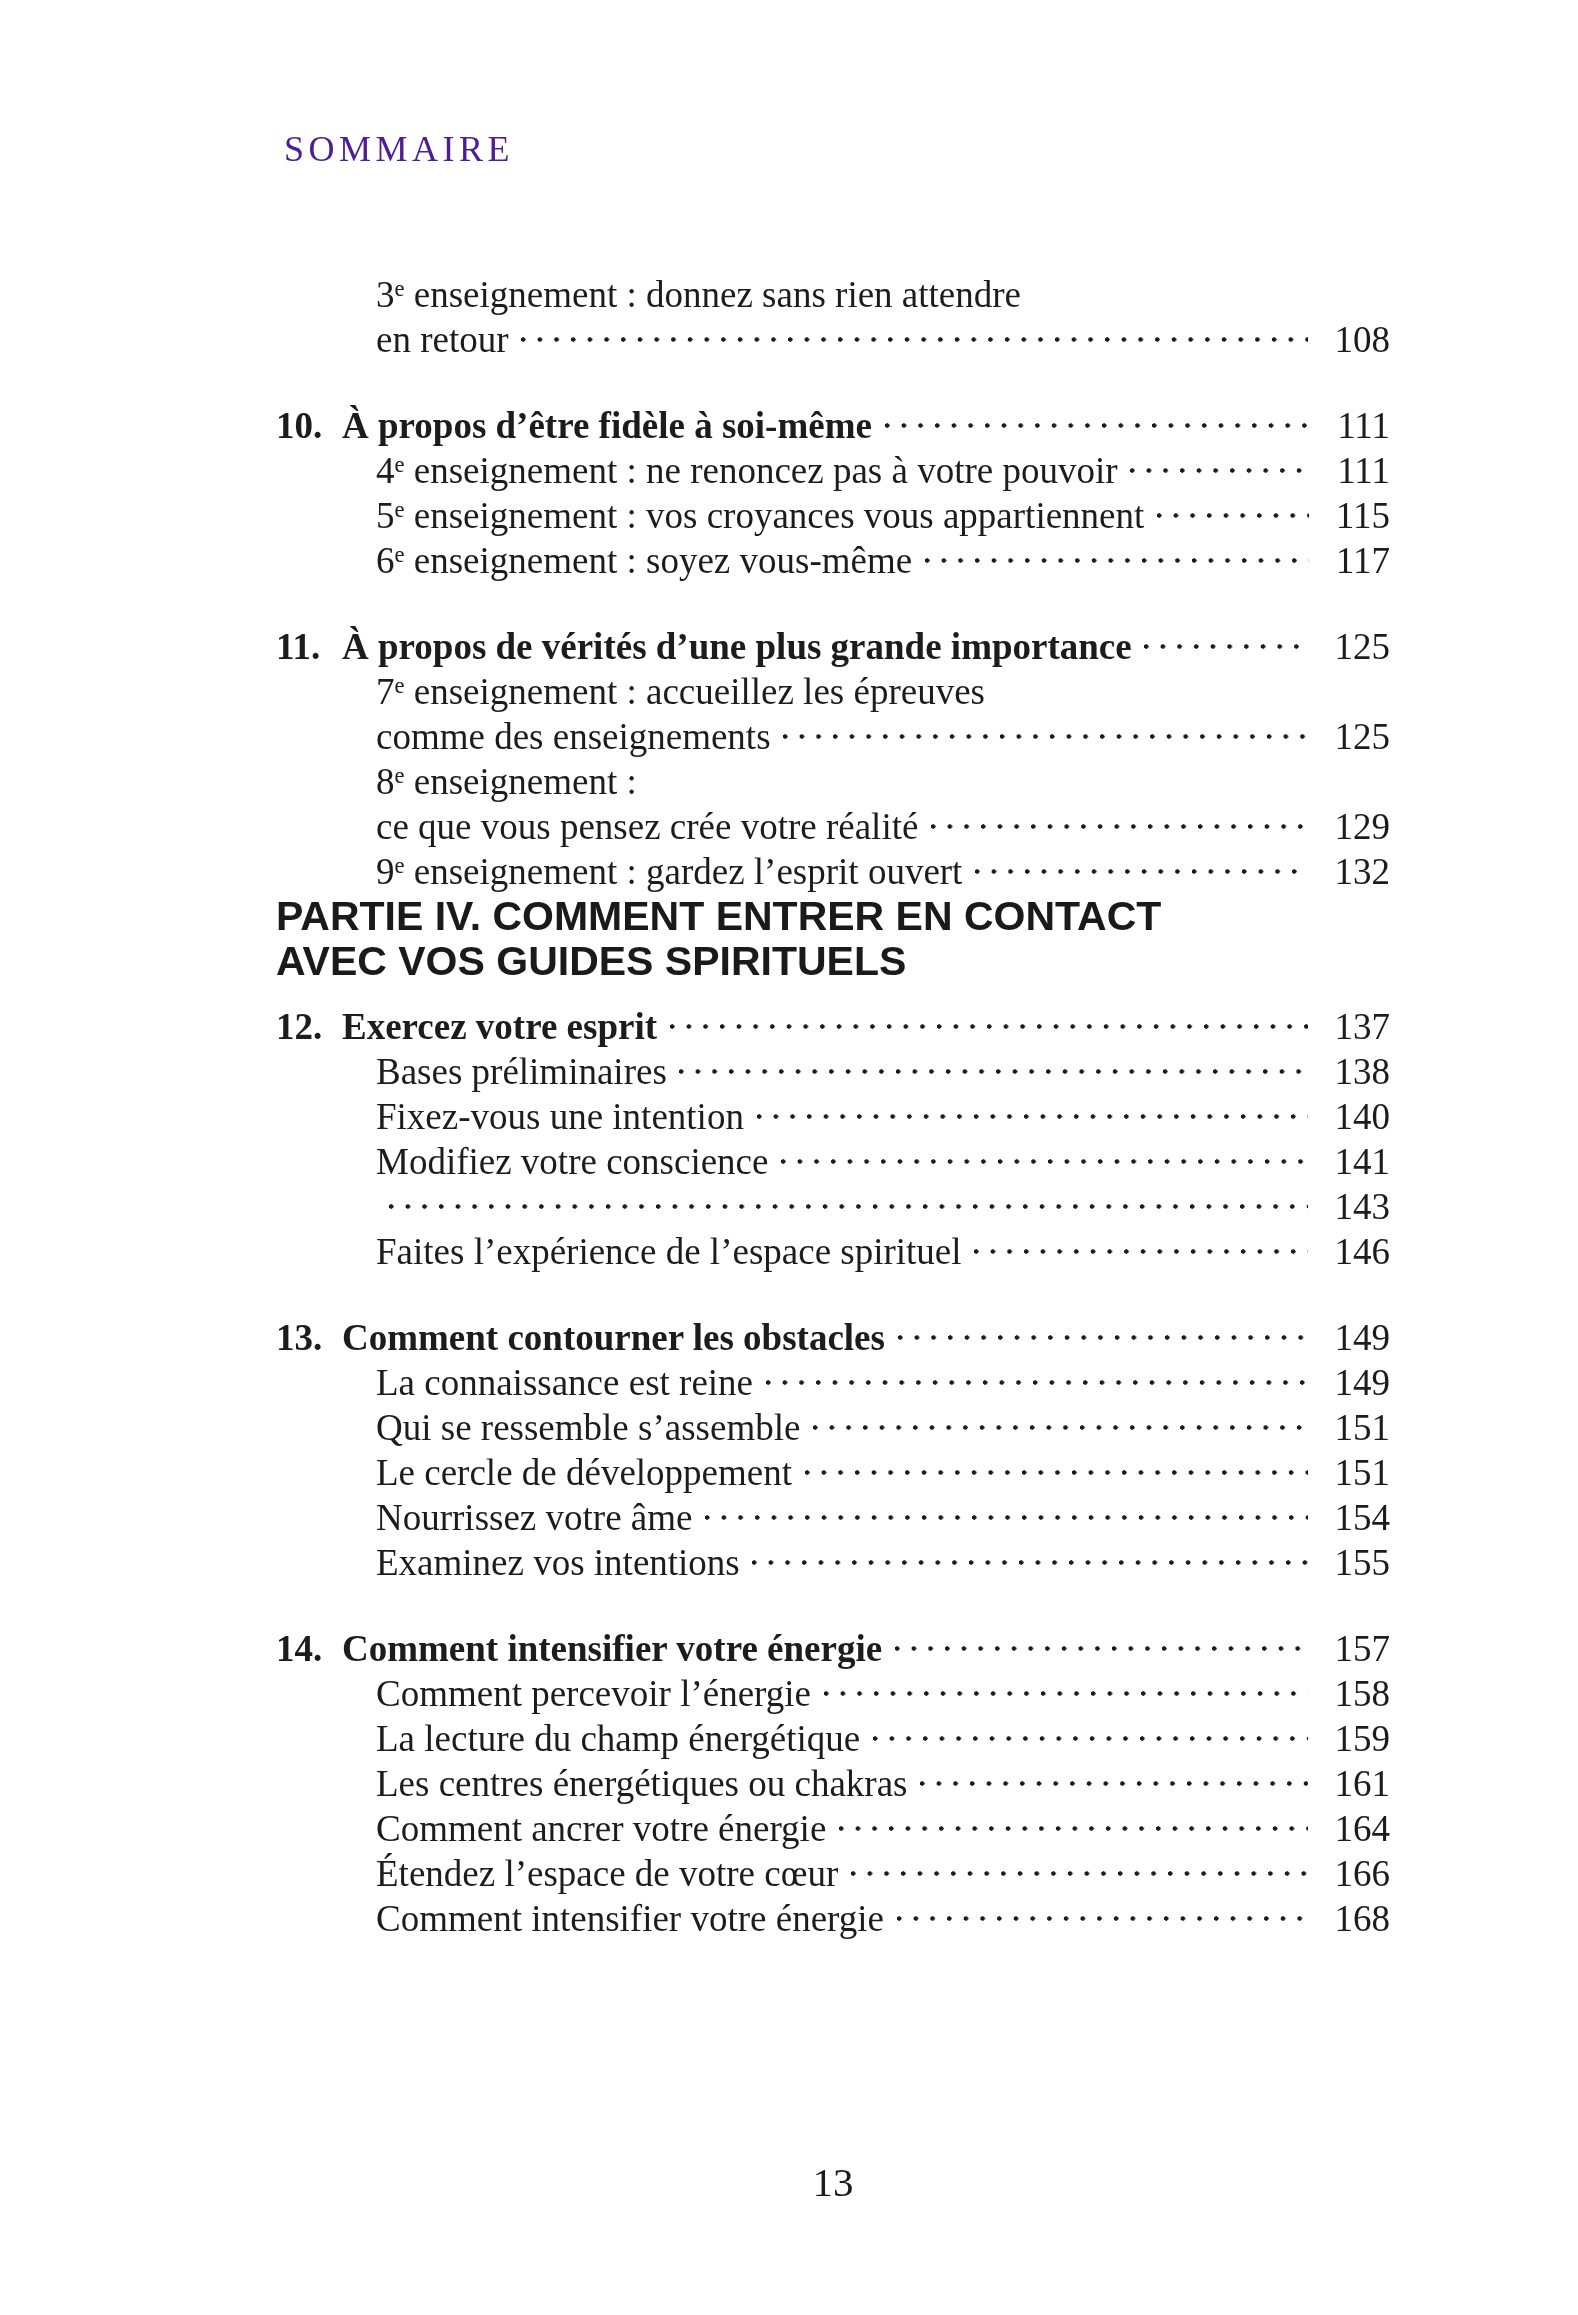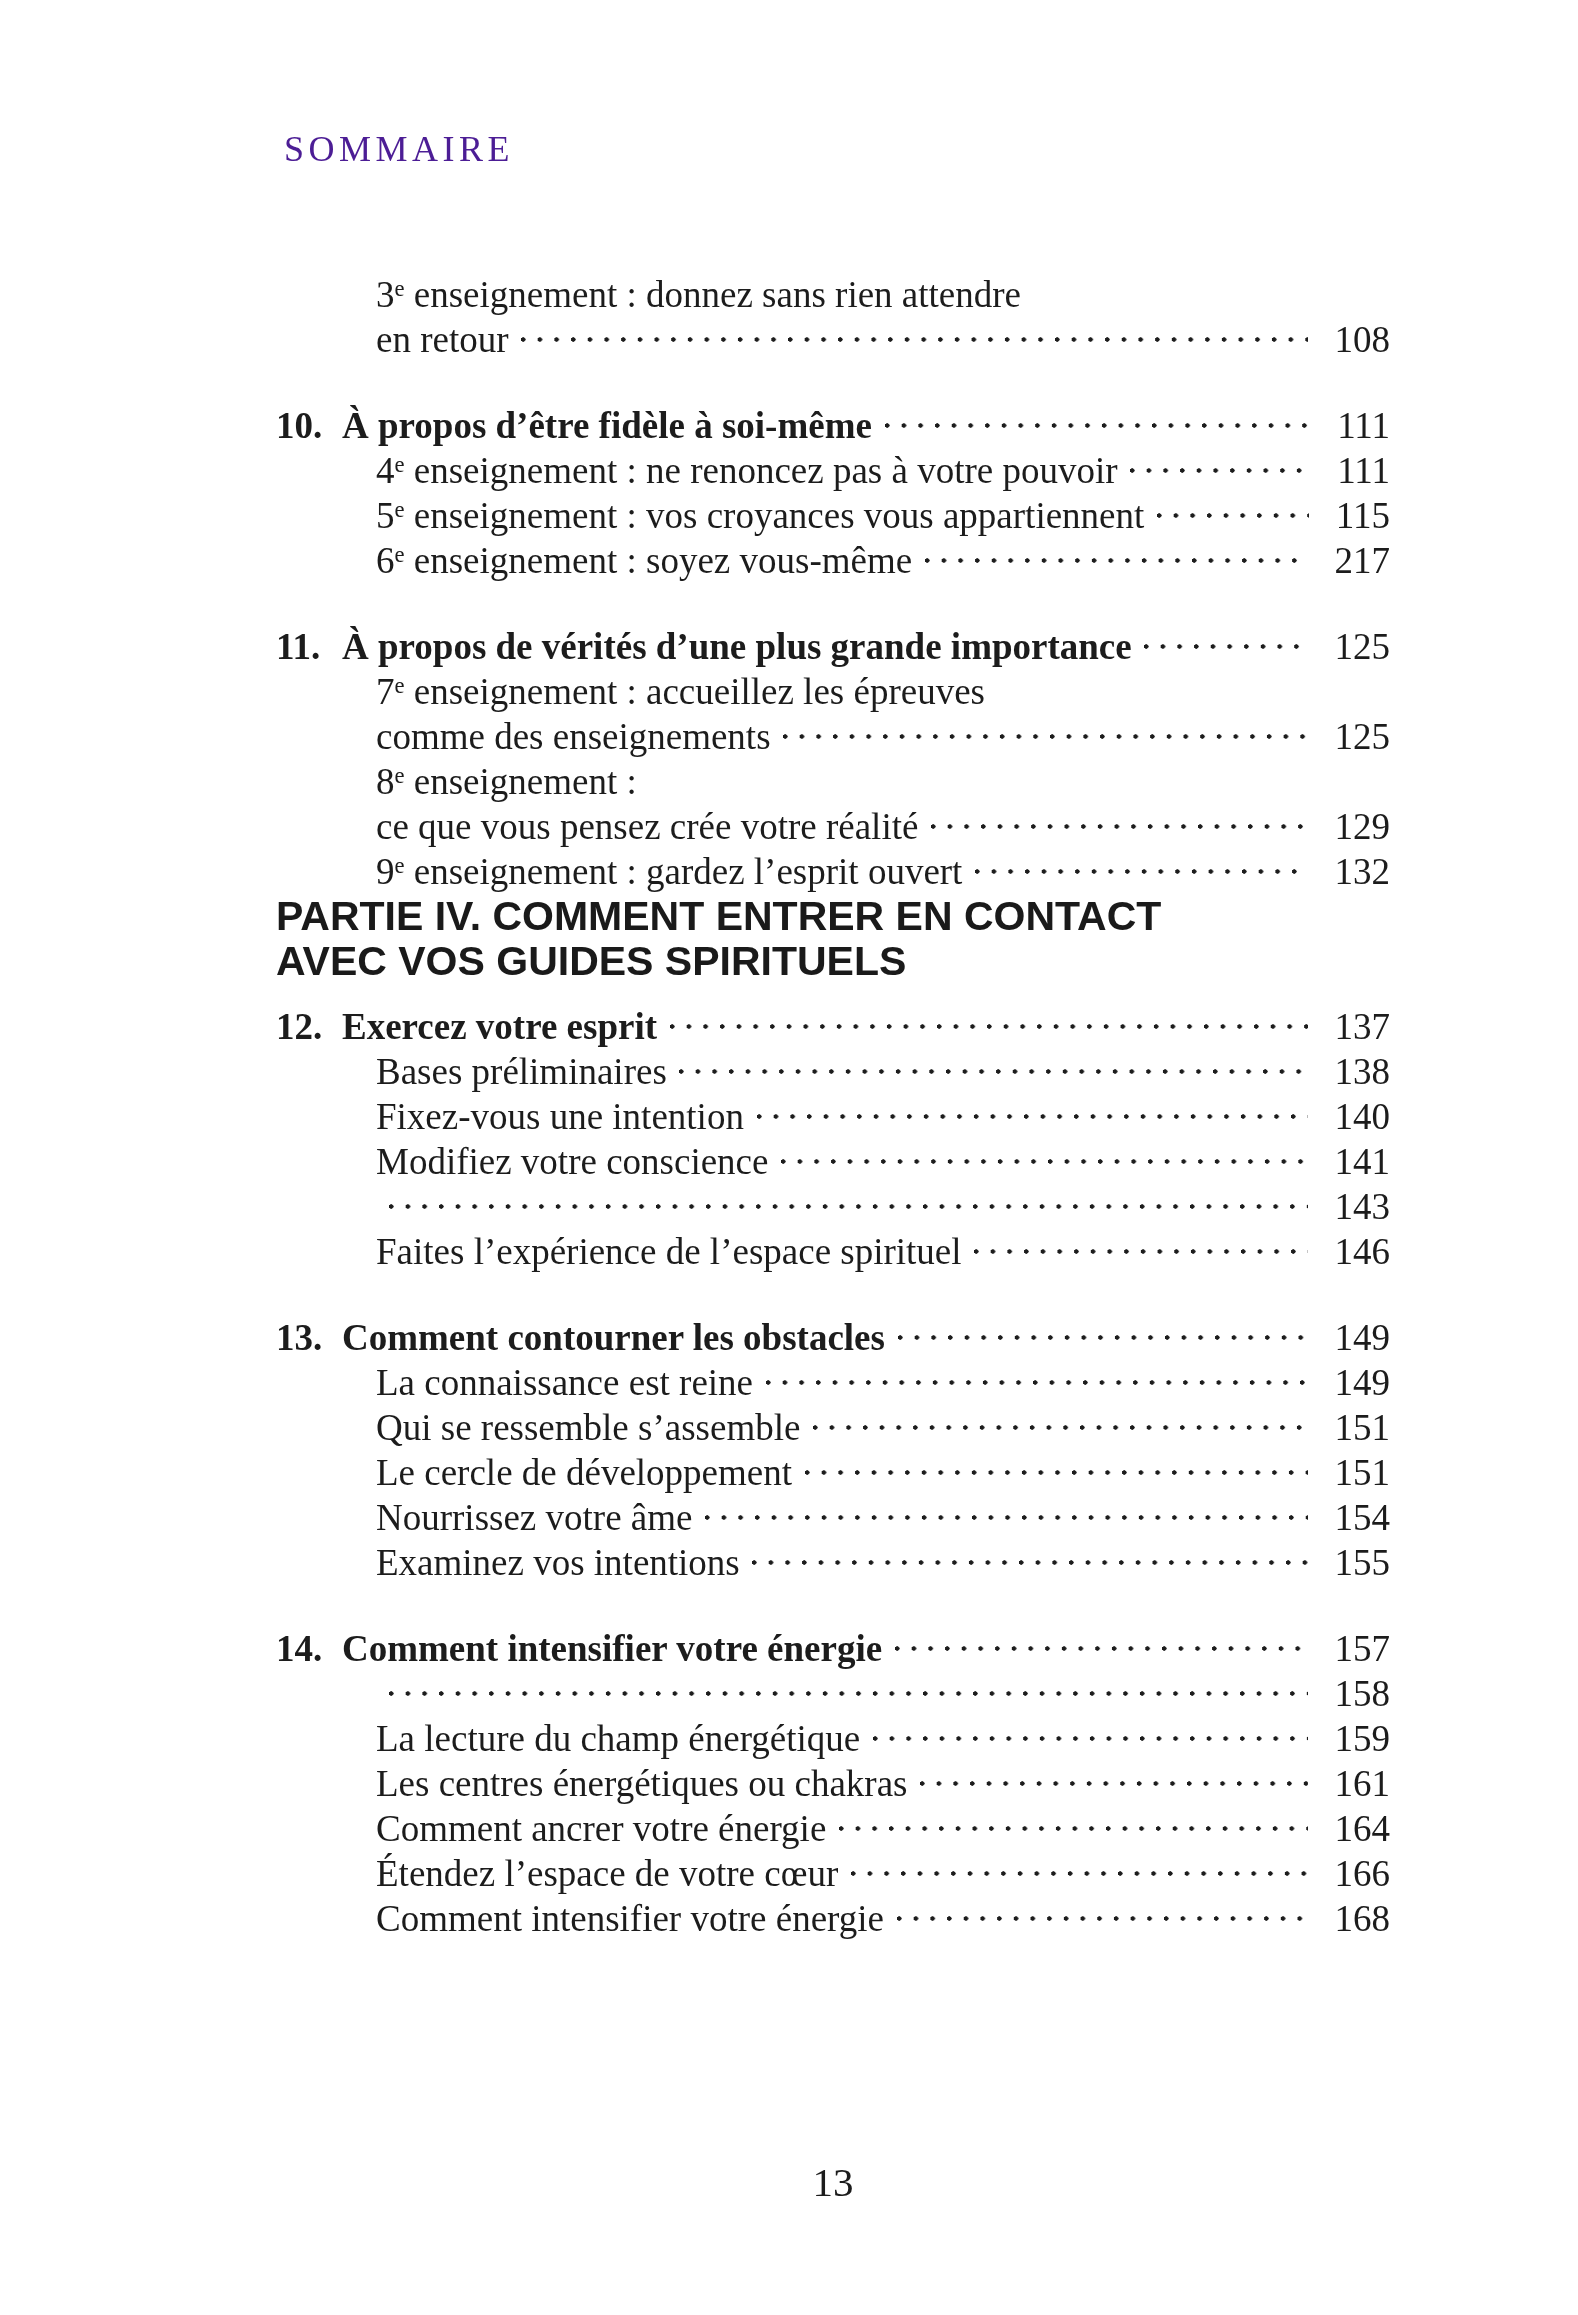--- a/index.html
+++ b/index.html
@@ -99,21 +99,21 @@
         <span class="page-ref">111</span>
       </div>
       <div class="row sub">
         <span class="title">5<sup class="ord">e</sup> enseignement : vos croyances vous appartiennent</span>
         <span class="leader"></span>
         <span class="page-ref">115</span>
       </div>
       <div class="row sub">
         <span class="title">6<sup class="ord">e</sup> enseignement : soyez vous-même</span>
         <span class="leader"></span>
-        <span class="page-ref">217</span>
+        <span class="page-ref">117</span>
       </div>
       <div class="row chapter gap">
         <span class="num">11.</span>
         <span class="title">À propos de vérités d’une plus grande importance</span>
         <span class="leader"></span>
         <span class="page-ref">125</span>
       </div>
       <div class="row sub">
         <span class="title">7<sup class="ord">e</sup> enseignement : accueillez les épreuves</span>
       </div>
@@ -202,20 +202,21 @@
         <span class="leader"></span>
         <span class="page-ref">155</span>
       </div>
       <div class="row chapter gap">
         <span class="num">14.</span>
         <span class="title">Comment intensifier votre énergie</span>
         <span class="leader"></span>
         <span class="page-ref">157</span>
       </div>
       <div class="row sub">
+        <span class="title">Comment percevoir l’énergie</span>
         <span class="leader"></span>
         <span class="page-ref">158</span>
       </div>
       <div class="row sub">
         <span class="title">La lecture du champ énergétique</span>
         <span class="leader"></span>
         <span class="page-ref">159</span>
       </div>
       <div class="row sub">
         <span class="title">Les centres énergétiques ou chakras</span>

